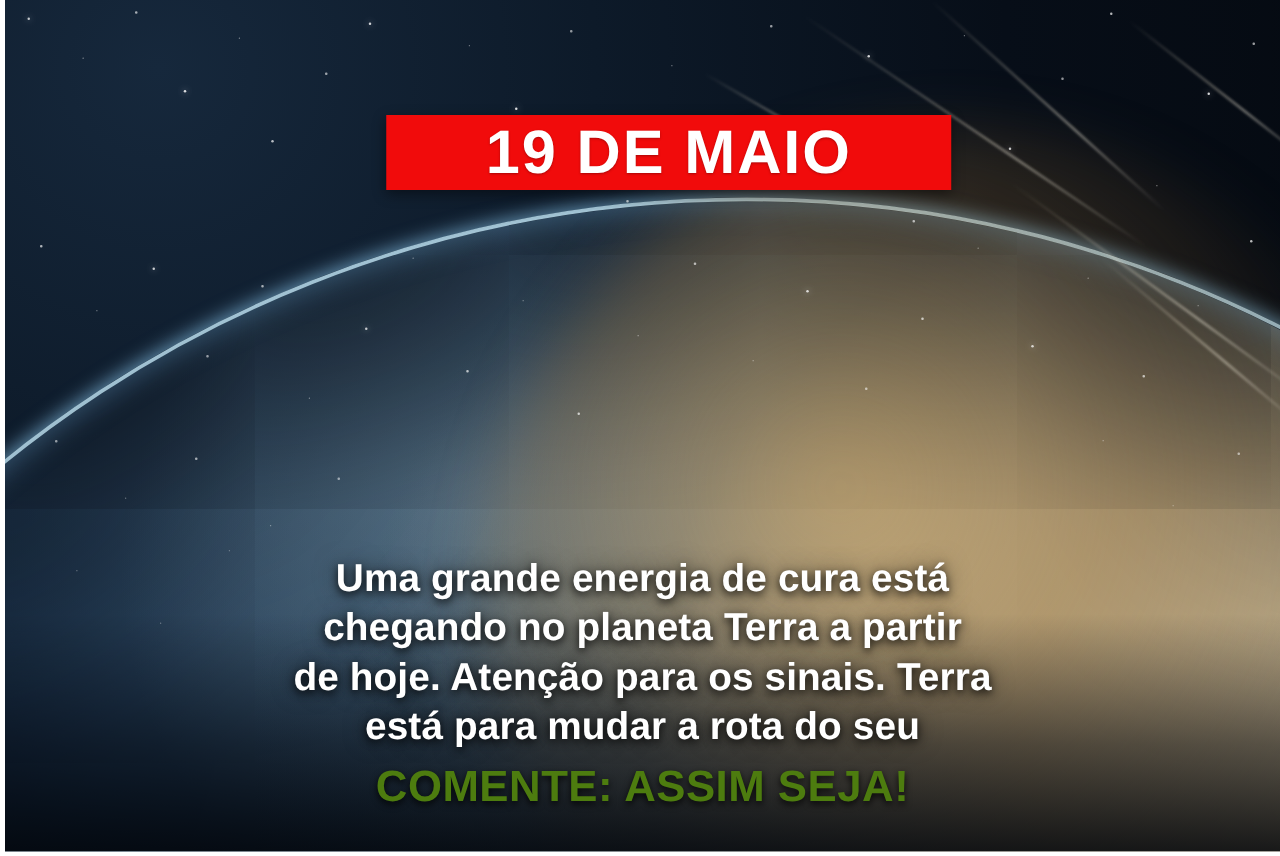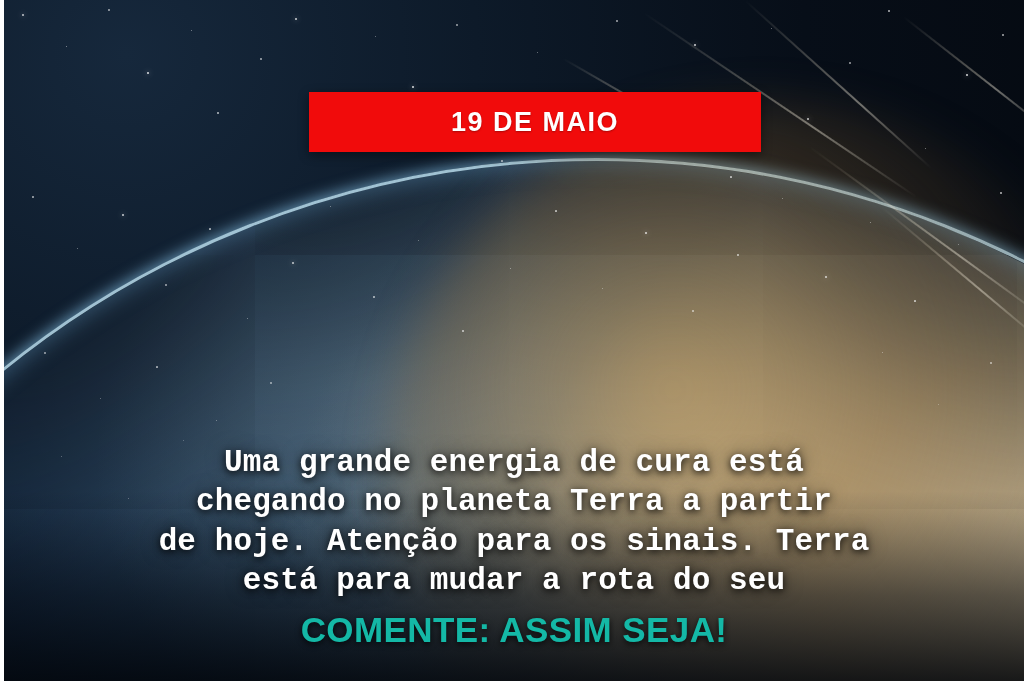--- a/index.html
+++ b/index.html
@@ -146,21 +146,21 @@
     width: 452px;
     height: 60px;
     background: #f10b0b;
     display: flex;
     align-items: center;
     justify-content: center;
     box-shadow: 0 3px 10px rgba(0,0,0,0.45);
   }
   .date-badge-text {
     color: #ffffff;
-    font-size: 27px;
+    font-size: 49px;
     font-weight: bold;
     letter-spacing: 1.5px;
     line-height: 1;
     white-space: nowrap;
     text-shadow: 0 1px 2px rgba(0,0,0,0.30);
   }
 
   .headline {
     position: absolute;
     left: 0;
@@ -182,29 +182,29 @@
     right: 0;
     top: 443px;
     text-align: center;
     color: #ffffff;
     font-size: 31px;
     font-weight: bold;
     line-height: 1.27;
     letter-spacing: 0.1px;
     text-shadow: 0 2px 7px rgba(0,0,0,0.85), 0 0 18px rgba(0,0,0,0.55);
   }
-  .body-line { display: block; white-space: nowrap; font-family: Liberation Mono, monospace; }
+  .body-line { display: block; white-space: nowrap; }
 
   .cta {
     position: absolute;
     left: 0;
     right: 0;
     top: 612px;
     text-align: center;
-    color: #14b8a6;
+    color: #4d7c0f;
     font-size: 35px;
     font-weight: bold;
     letter-spacing: 0.4px;
     line-height: 1;
     text-shadow: 0 2px 6px rgba(0,0,0,0.85);
   }
 </style>
 </head>
 <body>
 

